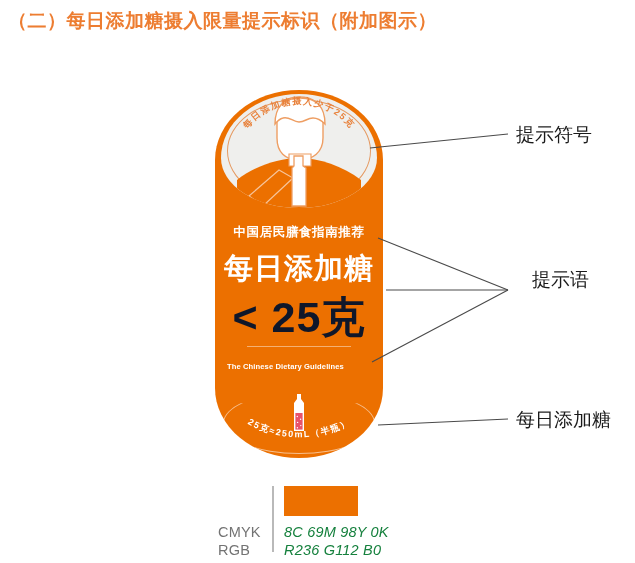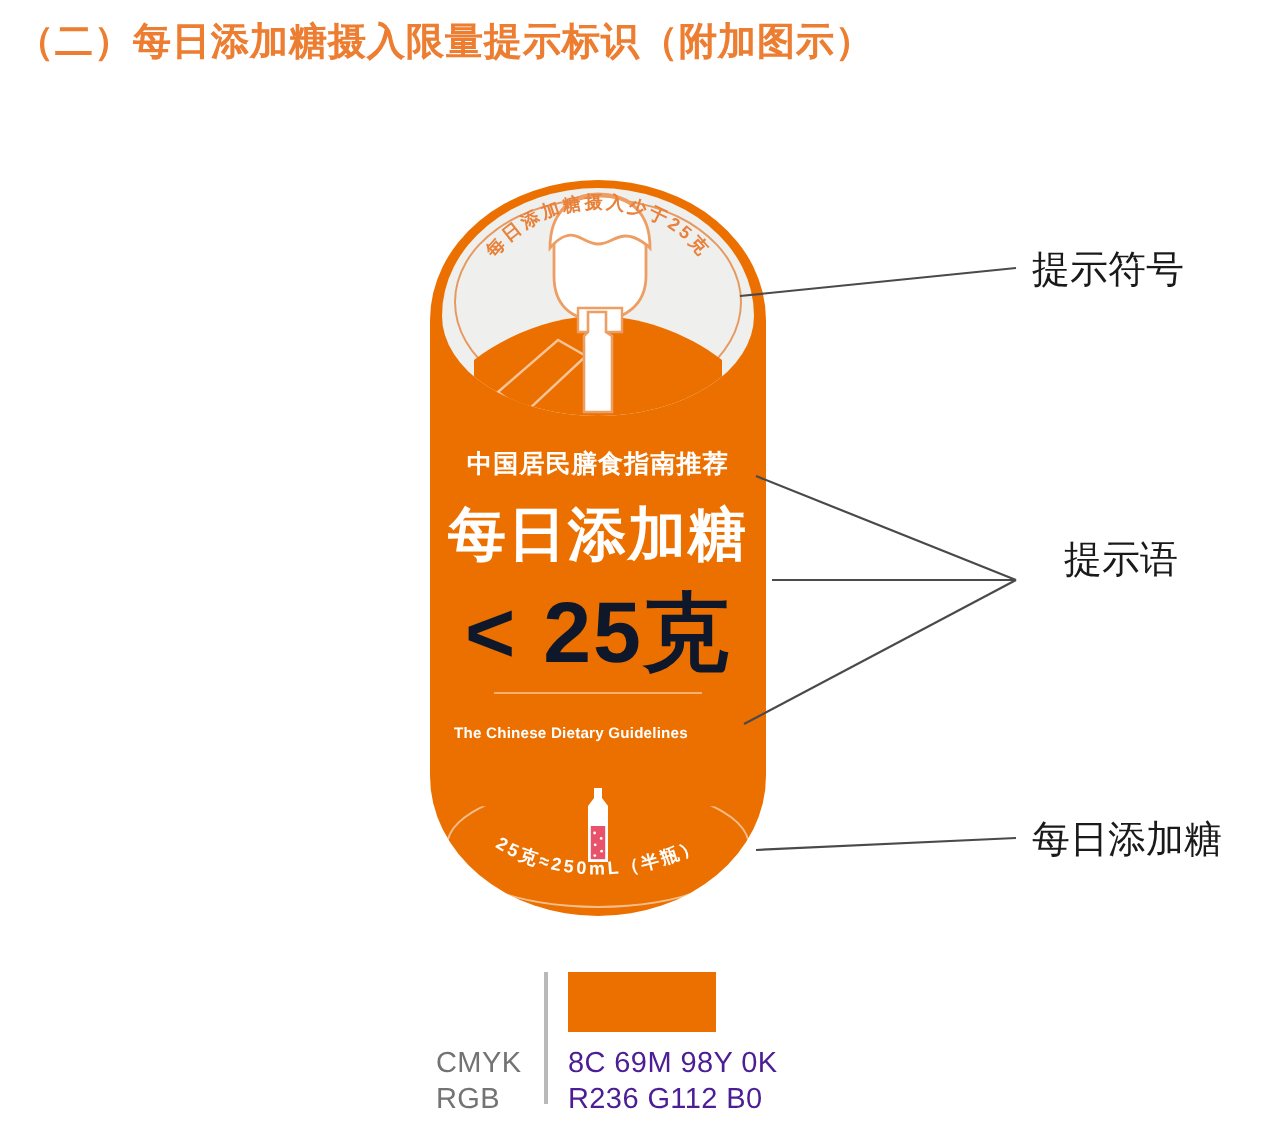--- a/index.html
+++ b/index.html
@@ -225,23 +225,24 @@
     position: absolute;
     left: 0px;
     font-size: 14.5px;
     color: #737373;
     letter-spacing: 0.2px;
   }
   .legend-val {
     position: absolute;
     left: 66px;
     font-size: 14.5px;
-    color: #4c1d95;
+    color: #15803d;
     letter-spacing: 0.2px;
     white-space: nowrap;
+    font-style: italic;
   }
   #legend-key-cmyk { top: 38px; }
   #legend-val-cmyk { top: 38px; }
   #legend-key-rgb  { top: 56px; text-align: center; }
   #legend-val-rgb  { top: 56px; }
 </style>
 </head>
 <body>
 
 <div id="page-title">（二）每日添加糖摄入限量提示标识（附加图示）</div>

